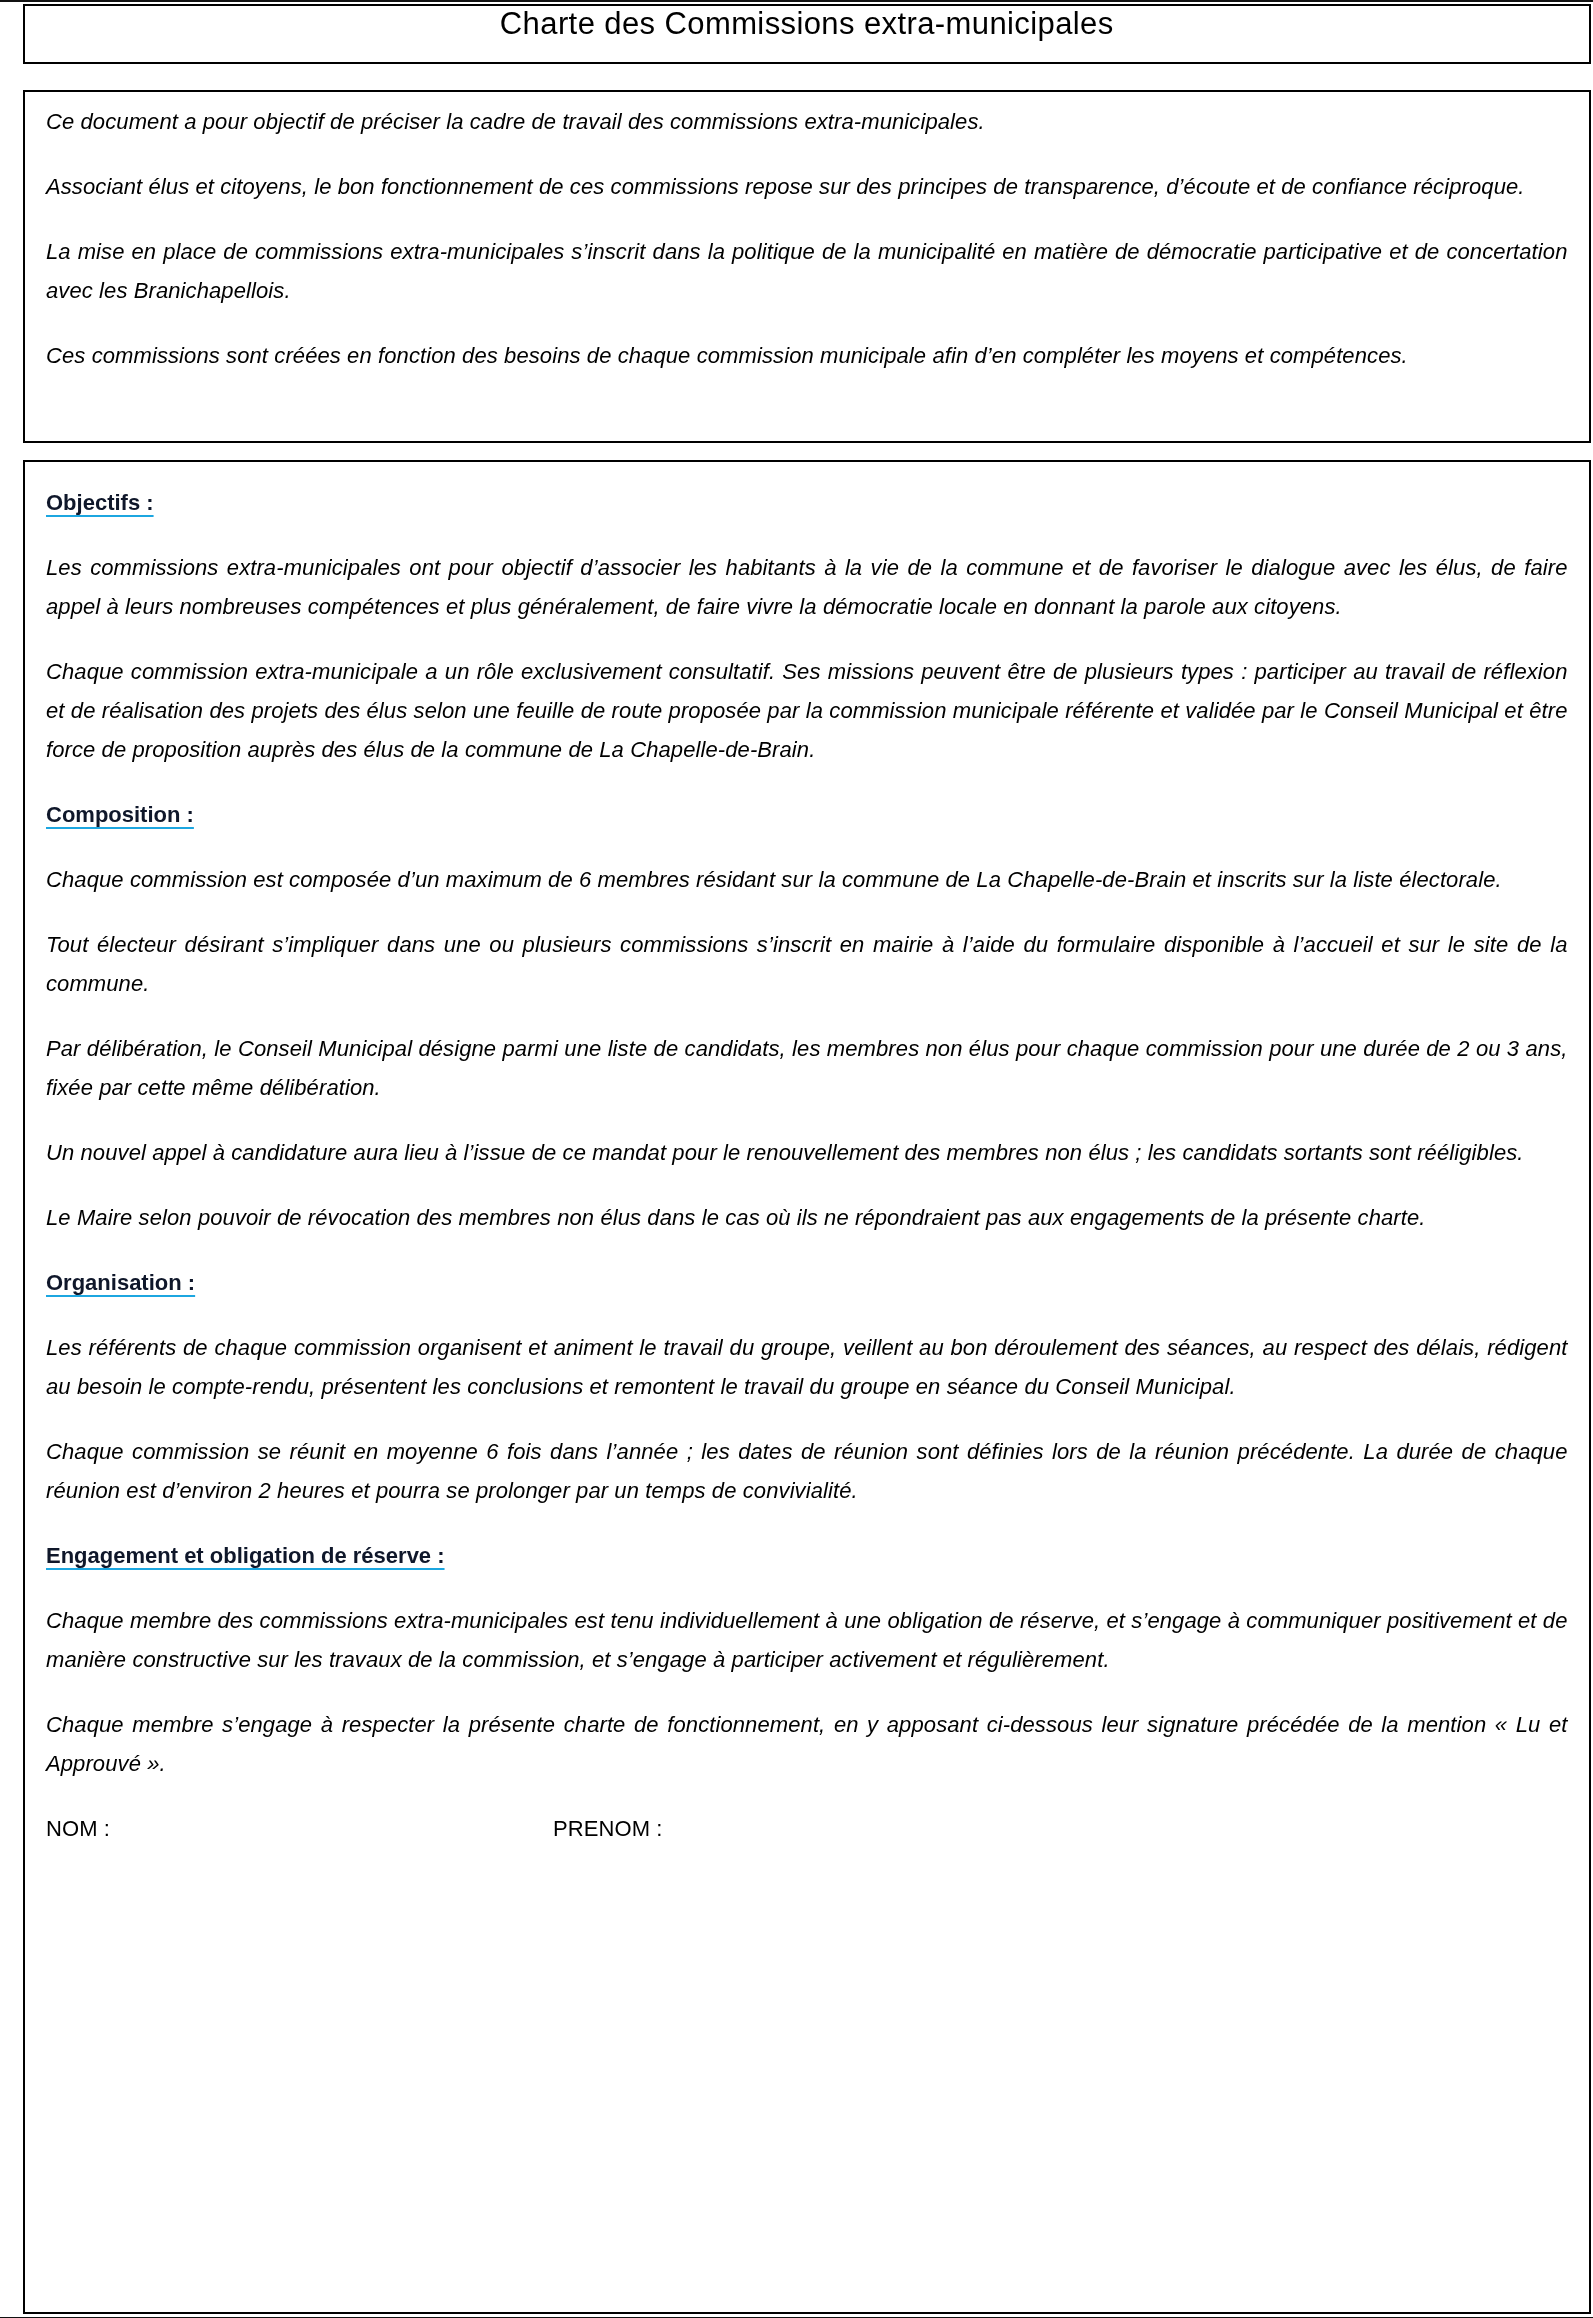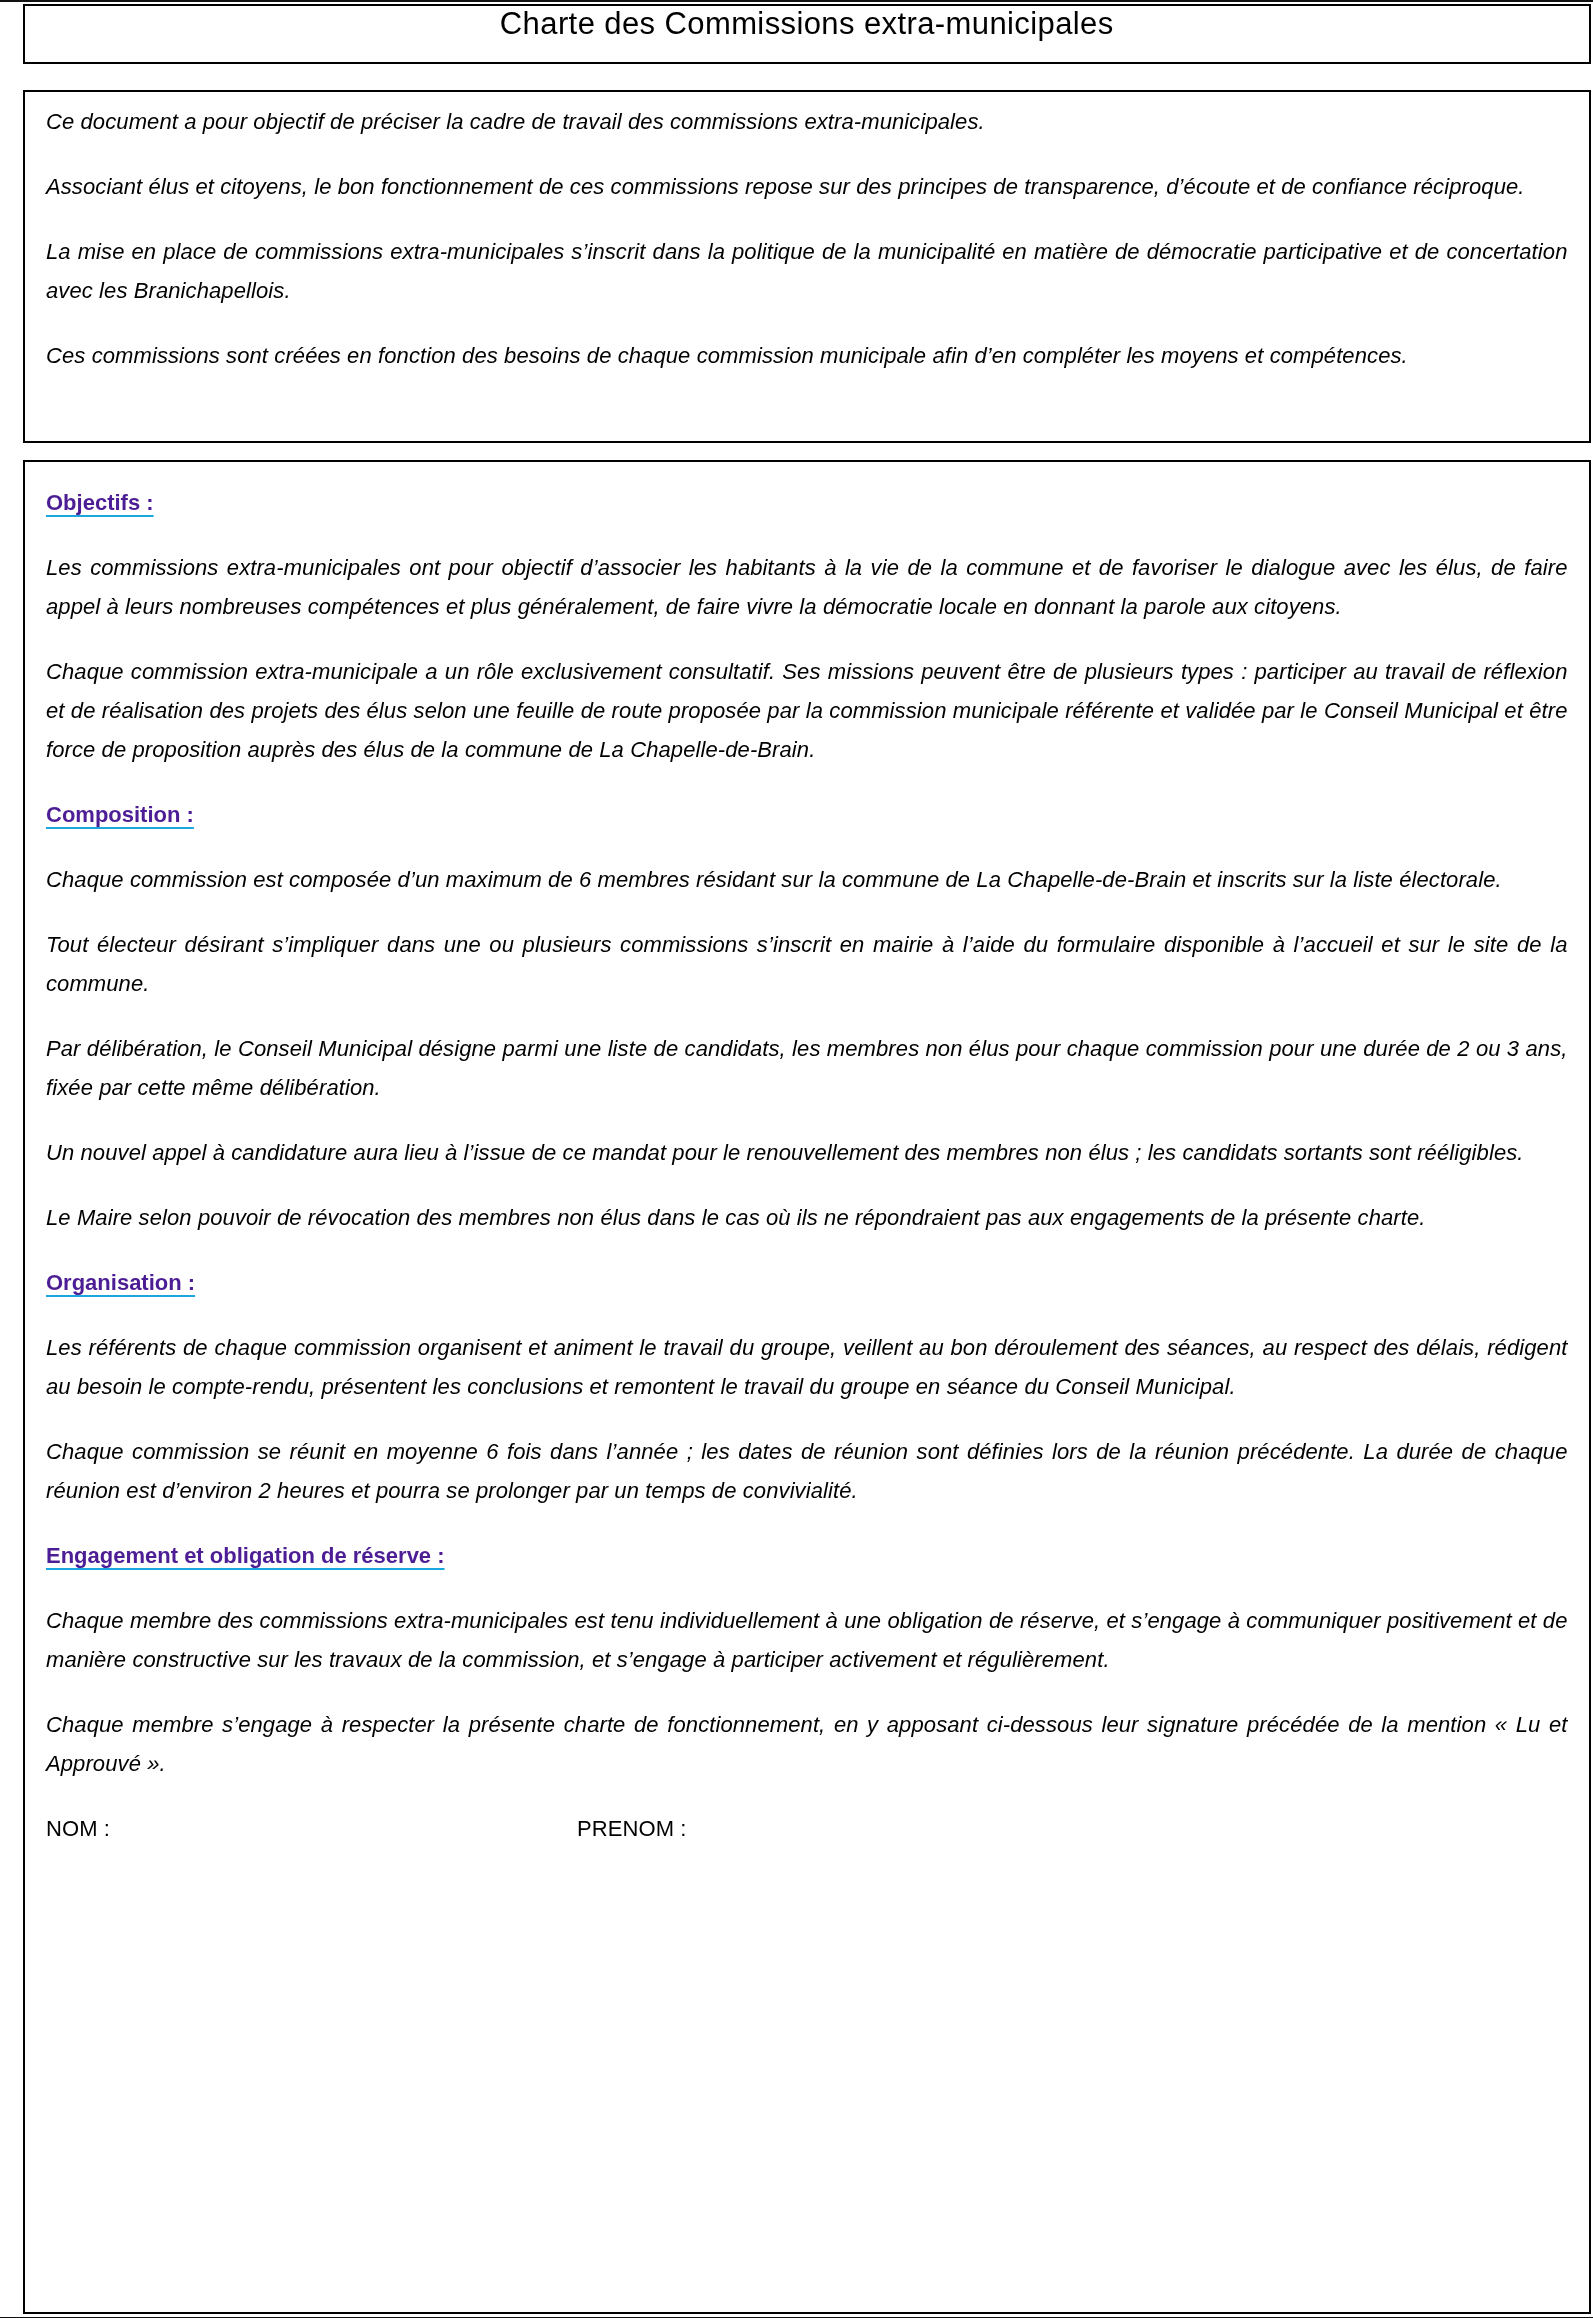--- a/index.html
+++ b/index.html
@@ -68,35 +68,34 @@
     letter-spacing: 0.1px;
     text-align: justify;
     margin-bottom: 26px;
     font-style: italic;
   }
 
   .section-heading {
     font-size: 22px;
     line-height: 39px;
     font-weight: 700;
-    color: #4c1d95;
+    color: #0f172a;
     text-decoration: underline;
     text-decoration-color: #1CA6E0;
     text-decoration-thickness: 2.1px;
     text-underline-offset: 4.9px;
     margin-bottom: 26px;
   }
 
   .signature-row {
     display: flex;
     margin-top: 24px;
     font-size: 22px;
     line-height: 39px;
     letter-spacing: 0.1px;
-    gap: 24px;
   }
   .sig-col-nom      { width: 507px; }
   .sig-col-prenom   { width: 447px; }
   .sig-col-signature{ flex: 1; }
 </style>
 </head>
 <body>
 
 <div class="page-edge-top"></div>
 

